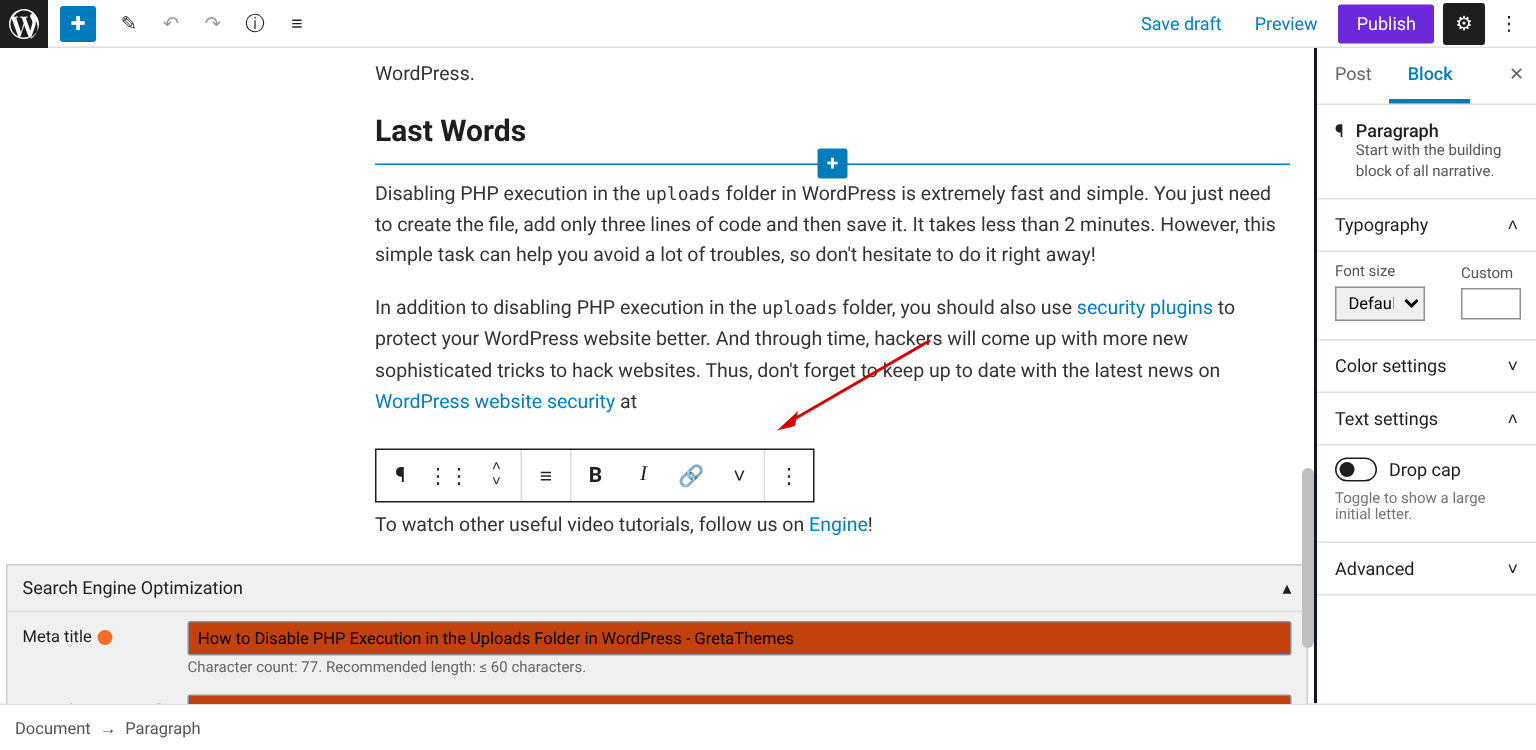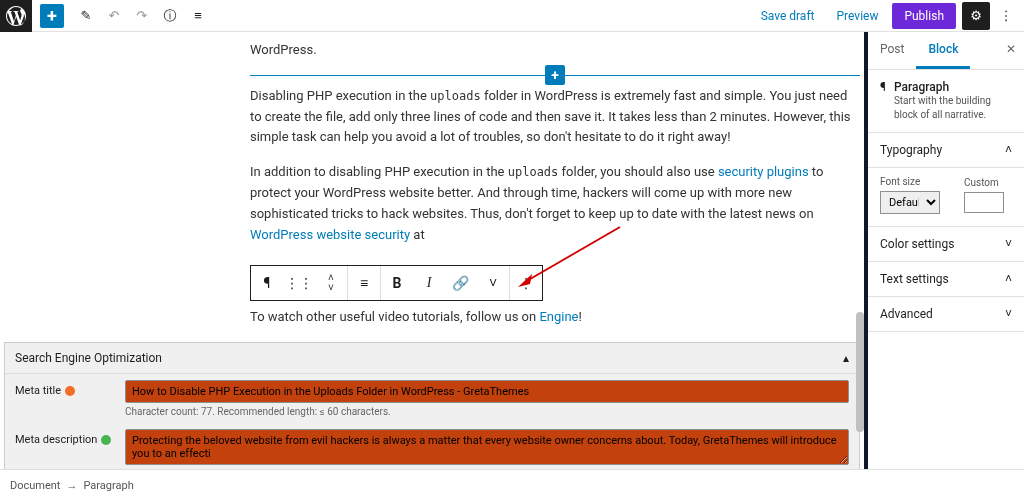--- a/index.html
+++ b/index.html
@@ -34,21 +34,21 @@
 .arrow{position:absolute;top:190px;left:510px;pointer-events:none}
 .seo{background:#f0f0f0;border:1px solid #ccc;margin:10px 4px 0;padding:0}
 .seo-head{padding:8px 10px;font-size:12px;border-bottom:1px solid #ddd;display:flex;justify-content:space-between}
 .seo-row{display:flex;padding:6px 10px;align-items:flex-start}
 .seo-label{width:110px;font-size:11px;padding-top:4px;display:flex;align-items:center;gap:4px}
 .seo-field{flex:1}
 .seo-input{width:100%;border:1px solid #8c8f94;padding:4px 6px;font-size:11px;border-radius:2px;background:#c2410c}
 .seo-hint{font-size:10px;color:#666;margin-top:3px}
 .dot-g{width:10px;height:10px;background:#46b450;border-radius:50%;display:inline-block}
 .dot-o{width:10px;height:10px;background:#f56e28;border-radius:50%;display:inline-block}
-.sidebar{width:160px;border-left:4px solid #0f172a;overflow-y:auto;font-size:12px}
+.sidebar{width:148px;border-left:2px solid #0f172a;overflow-y:auto;font-size:12px}
 .sb-tabs{display:flex;border-bottom:1px solid #e0e0e0}
 .sb-tab{padding:10px 12px;font-size:12px;color:#666}
 .sb-tab.active{color:#007cba;border-bottom:3px solid #007cba;font-weight:500}
 .sb-close{margin-left:auto;padding:10px 8px;color:#666}
 .sb-section{padding:10px 12px;border-bottom:1px solid #e0e0e0}
 .sb-block-info{display:flex;gap:8px;align-items:flex-start}
 .sb-block-desc{font-size:10px;color:#555;line-height:1.4}
 .sb-panel-head{display:flex;justify-content:space-between;align-items:center;padding:10px 12px;font-size:12px;border-bottom:1px solid #e0e0e0;cursor:pointer}
 .sb-panel-body{padding:8px 12px 12px;border-bottom:1px solid #e0e0e0}
 .sb-label{font-size:10px;color:#555;margin-bottom:4px}
@@ -86,20 +86,21 @@
       <span class="publish-btn">Publish</span>
       <span class="gear-btn">⚙</span>
       <span class="dots-btn">⋮</span>
     </div>
   </div>
 
   <div class="main">
     <div class="editor">
       <div class="content">
         <p class="para">WordPress.</p>
+        <h2>Last Words</h2>
         <div class="divider">
             <span class="plus">+</span>
           </div>
         <p class="para"><span>Disabling PHP execution in the </span><code>uploads</code><span> folder in WordPress is extremely fast and simple. You just need to create the file, add only three lines of code and then save it. It takes less than 2 minutes. However, this simple task can help you avoid a lot of troubles, so don't hesitate to do it right away!</span></p>
         <p class="para"><span>In addition to disabling PHP execution in the </span><code>uploads</code><span> folder, you should also use </span><a>security plugins</a><span> to protect your WordPress website better. And through time, hackers will come up with more new sophisticated tricks to hack websites. Thus, don't forget to keep up to date with the latest news on </span><a>WordPress website security</a><span> at</span></p>
         <div class="block-toolbar">
           <div class="bt-group">
               <span class="bt-btn">¶</span>
               <span class="bt-btn">⋮⋮</span>
               <span class="bt-btn" style="font-size:10px;line-height:1">˄<br>˅</span>
@@ -176,20 +177,27 @@
         </div>
       </div>
       <div class="sb-panel-head">
           <span>Color settings</span>
           <span>˅</span>
         </div>
       <div class="sb-panel-head">
           <span>Text settings</span>
           <span>˄</span>
         </div>
+      <div class="sb-panel-body">
+        <div style="display:flex;align-items:center;gap:8px">
+            <span class="toggle"></span>
+            <span>Drop cap</span>
+          </div>
+        <div class="sb-help">Toggle to show a large initial letter.</div>
+      </div>
       <div class="sb-panel-head">
           <span>Advanced</span>
           <span>˅</span>
         </div>
     </div>
   </div>
 
   <div class="footer">
     <span>Document</span>
       <span>→</span>

